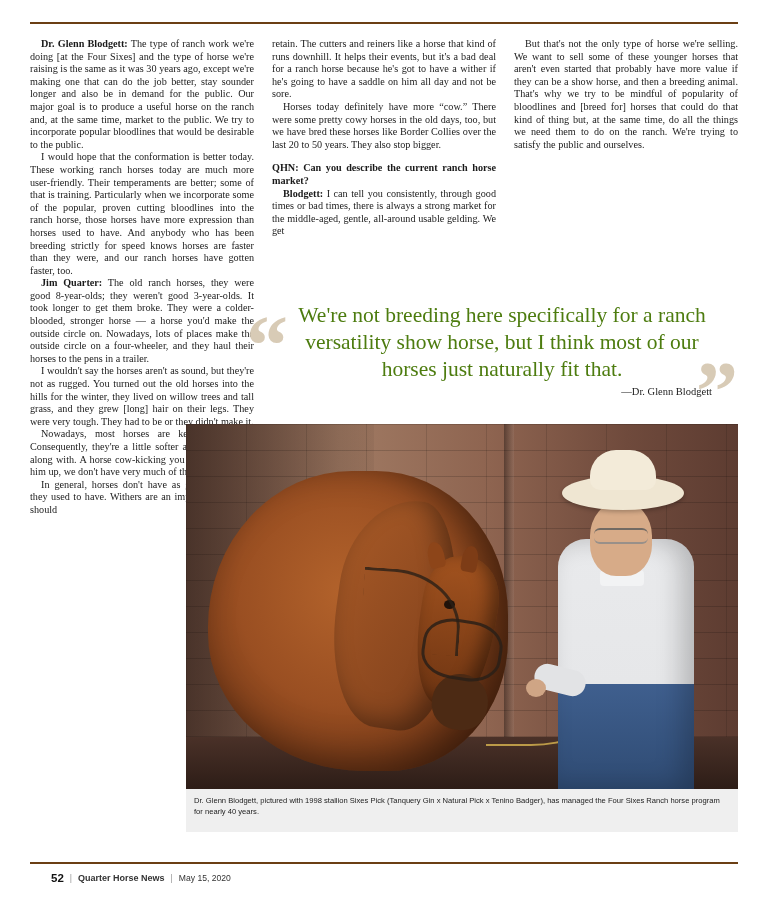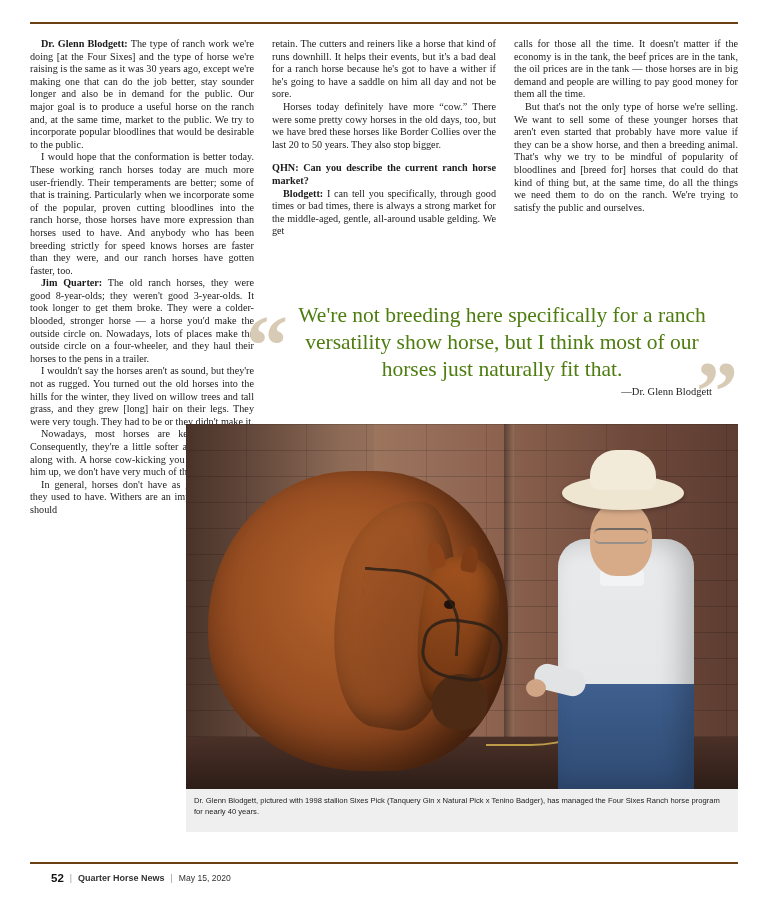--- a/index.html
+++ b/index.html
@@ -403,25 +403,24 @@
         <p><span>Nowadays, most horses are kept in a barn. Consequently, they're a little softer and easier to get along with. A horse cow-kicking you when you cinch him up, we don't have very much of that anymore.</span></p>
         <p><span>In general, horses don't have as good withers as they used to have. Withers are an important thing we should</span></p>
       </div>
 
       <div class="col">
         <p class="noindent"><span>retain. The cutters and reiners like a horse that kind of runs downhill. It helps their events, but it's a bad deal for a ranch horse because he's got to have a wither if he's going to have a saddle on him all day and not be sore.</span></p>
         <p><span>Horses today definitely have more “cow.” There were some pretty cowy horses in the old days, too, but we have bred these horses like Border Collies over the last 20 to 50 years. They also stop bigger.</span></p>
         <p class="noindent">
             <span class="subhead">QHN: Can you describe the current ranch horse market?</span>
           </p>
-        <p><span class="speaker">Blodgett:</span><span> I can tell you specifically, through good times or bad times, there is always a strong market for the middle-aged, gentle, all-around usable gelding. We get</span></p>
+        <p><span class="speaker">Blodgett:</span><span> I can tell you consistently, through good times or bad times, there is always a strong market for the middle-aged, gentle, all-around usable gelding. We get</span></p>
       </div>
 
       <div class="col">
-        <p class="noindent"><span>calls for those all the time. It doesn't matter if the economy is in the tank, the beef prices are in the tank, the oil prices are in the tank — those horses are in big demand and people are willing to pay good money for them all the time.</span></p>
         <p><span>But that's not the only type of horse we're selling. We want to sell some of these younger horses that aren't even started that probably have more value if they can be a show horse, and then a breeding animal. That's why we try to be mindful of popularity of bloodlines and [breed for] horses that could do that kind of thing but, at the same time, do all the things we need them to do on the ranch. We're trying to satisfy the public and ourselves.</span></p>
       </div>
 
     </div>
   </div>
 
   <div class="pullquote-wrap">
     <span class="pq-mark pq-open">“</span>
     <div class="pq-text">We're not breeding here specifically for a ranch versatility show horse, but I think most of our horses just naturally fit that.</div>
     <div class="pq-attrib">—Dr. Glenn Blodgett</div>

